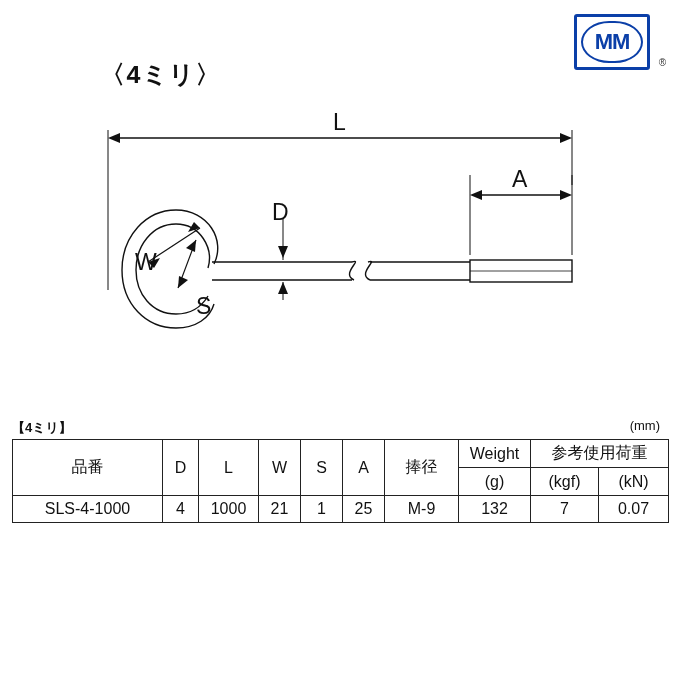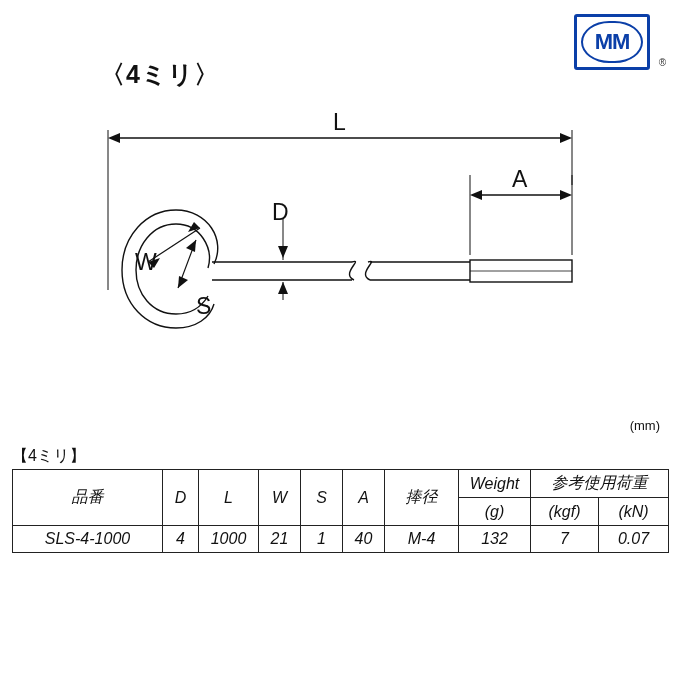--- a/index.html
+++ b/index.html
@@ -66,58 +66,57 @@
 
   
   .title {
     position: absolute;
     left: 100px;
     top: 58px;
     font-size: 25px;
     font-weight: bold;
     letter-spacing: 1px;
     color: #111;
+    font-family: Liberation Mono, monospace;
   }
 
   
   .drawing {
     position: absolute;
     left: 0;
     top: 90px;
     width: 680px;
     height: 300px;
   }
 
   
   .table-area {
     position: absolute;
     left: 12px;
     top: 418px;
     width: 656px;
   }
   .table-caption {
-    font-size: 16px;
-    font-weight: normal;
+    font-size: 13px;
+    font-weight: bold;
     color: #111;
     margin-bottom: 2px;
     display: inline-block;
-    margin-top: 28px;
   }
   .unit {
     position: absolute;
     right: 8px;
     top: 0;
     font-size: 13px;
     color: #111;
   }
   table.spec {
     border-collapse: collapse;
     width: 656px;
     table-layout: fixed;
-    font-style: italic;
   }
   table.spec td, table.spec th {
     border: 1px solid #222222;
     text-align: center;
     vertical-align: middle;
     font-size: 16px;
     font-weight: normal;
     color: #111;
     padding: 0;
     height: 26px;
@@ -250,21 +249,21 @@
         <th>(kN)</th>
       </tr>
     </thead>
     <tbody>
       <tr class="val-row">
         <td>SLS-4-1000</td>
         <td>4</td>
         <td>1000</td>
         <td>21</td>
         <td>1</td>
-        <td>40</td>
-        <td>M-4</td>
+        <td>25</td>
+        <td>M-9</td>
         <td>132</td>
         <td>7</td>
         <td>0.07</td>
       </tr>
     </tbody>
   </table>
 </div>
 
 </body></html>

